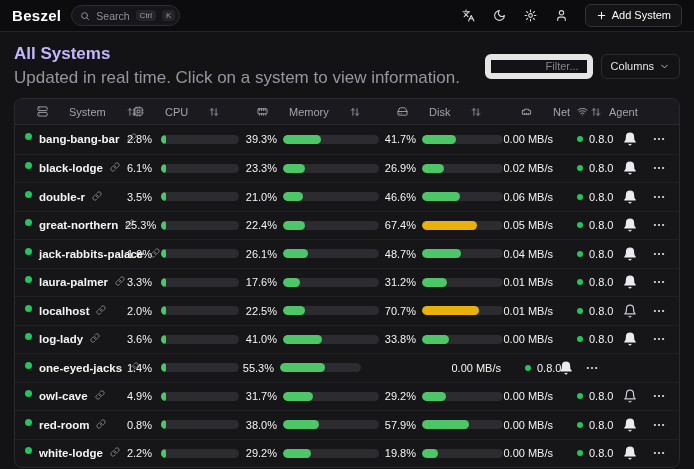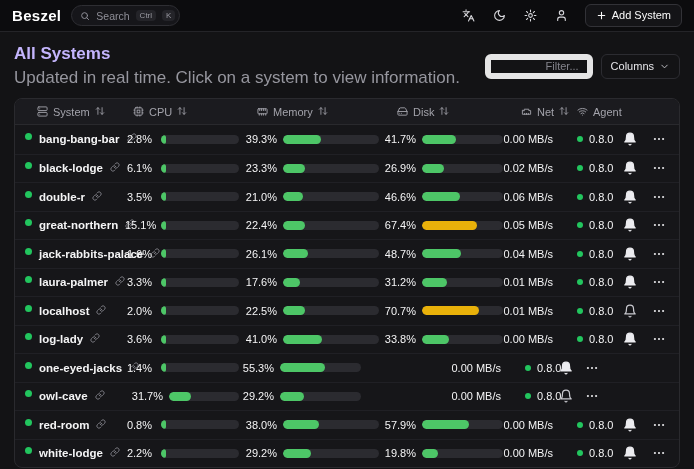--- a/index.html
+++ b/index.html
@@ -67,21 +67,21 @@
   }
   .grid-cols {
     display:grid;
     grid-template-columns:110px 114px 142px 124px 52px 54px 1fr;
     align-items:center;
   }
   .thead {
     height:26px; background:#1b1b1f; border-bottom:1px solid #29292d;
     color:#a3a3ab; font-size:11px; font-weight:500;
   }
-  .th { display:flex; align-items:flex-start; gap:5px; white-space:nowrap; }
+  .th { display:flex; align-items:center; gap:21px; white-space:nowrap; }
   .th svg { width:11px; height:11px; flex:none; }
   .th .sort { width:10px; height:10px; color:#9a9aa2; }
   .th-system { padding-left:22px; }
   .th-cpu    { padding-left:8px; }
   .th-memory { padding-left:18px; }
   .th-disk   { padding-left:16px; }
   .th-net    { padding-left:16px; }
   .th-agent  { padding-left:20px; }
 
   .trow { height:28.5px; }
@@ -420,21 +420,21 @@
   <div class="trow grid-cols">
     <div class="c-system">
       <span class="dot status-dot" style="background: rgb(34, 197, 94);"></span>
       <span class="name">great-northern</span>
       <svg class="link-icon" viewBox="0 0 24 24" fill="none" stroke="currentColor" stroke-width="2.2" stroke-linecap="round" stroke-linejoin="round">
               <path d="M10 13a5 5 0 0 0 7.54.54l3-3a5 5 0 0 0-7.07-7.07l-1.72 1.71"></path>
               <path d="M14 11a5 5 0 0 0-7.54-.54l-3 3a5 5 0 0 0 7.07 7.07l1.71-1.71"></path>
             </svg>
     </div>
     <div class="c-metric c-cpu">
-      <span class="pct">15.1%</span>
+      <span class="pct">25.3%</span>
       <div class="bar">
               <div class="fill" style="width: 7%; background: rgb(77, 198, 103);"></div>
             </div>
     </div>
     <div class="c-metric c-memory">
       <span class="pct">22.4%</span>
       <div class="bar">
               <div class="fill" style="width: 22.4%; background: rgb(77, 198, 103);"></div>
             </div>
     </div>
@@ -718,20 +718,26 @@
   </div>
 
   <div class="trow grid-cols">
     <div class="c-system">
       <span class="dot status-dot" style="background: rgb(34, 197, 94);"></span>
       <span class="name">owl-cave</span>
       <svg class="link-icon" viewBox="0 0 24 24" fill="none" stroke="currentColor" stroke-width="2.2" stroke-linecap="round" stroke-linejoin="round">
               <path d="M10 13a5 5 0 0 0 7.54.54l3-3a5 5 0 0 0-7.07-7.07l-1.72 1.71"></path>
               <path d="M14 11a5 5 0 0 0-7.54-.54l-3 3a5 5 0 0 0 7.07 7.07l1.71-1.71"></path>
             </svg>
+    </div>
+    <div class="c-metric c-cpu">
+      <span class="pct">4.9%</span>
+      <div class="bar">
+              <div class="fill" style="width: 4.9%; background: rgb(77, 198, 103);"></div>
+            </div>
     </div>
     <div class="c-metric c-memory">
       <span class="pct">31.7%</span>
       <div class="bar">
               <div class="fill" style="width: 31.7%; background: rgb(77, 198, 103);"></div>
             </div>
     </div>
     <div class="c-metric c-disk">
       <span class="pct">29.2%</span>
       <div class="bar">

